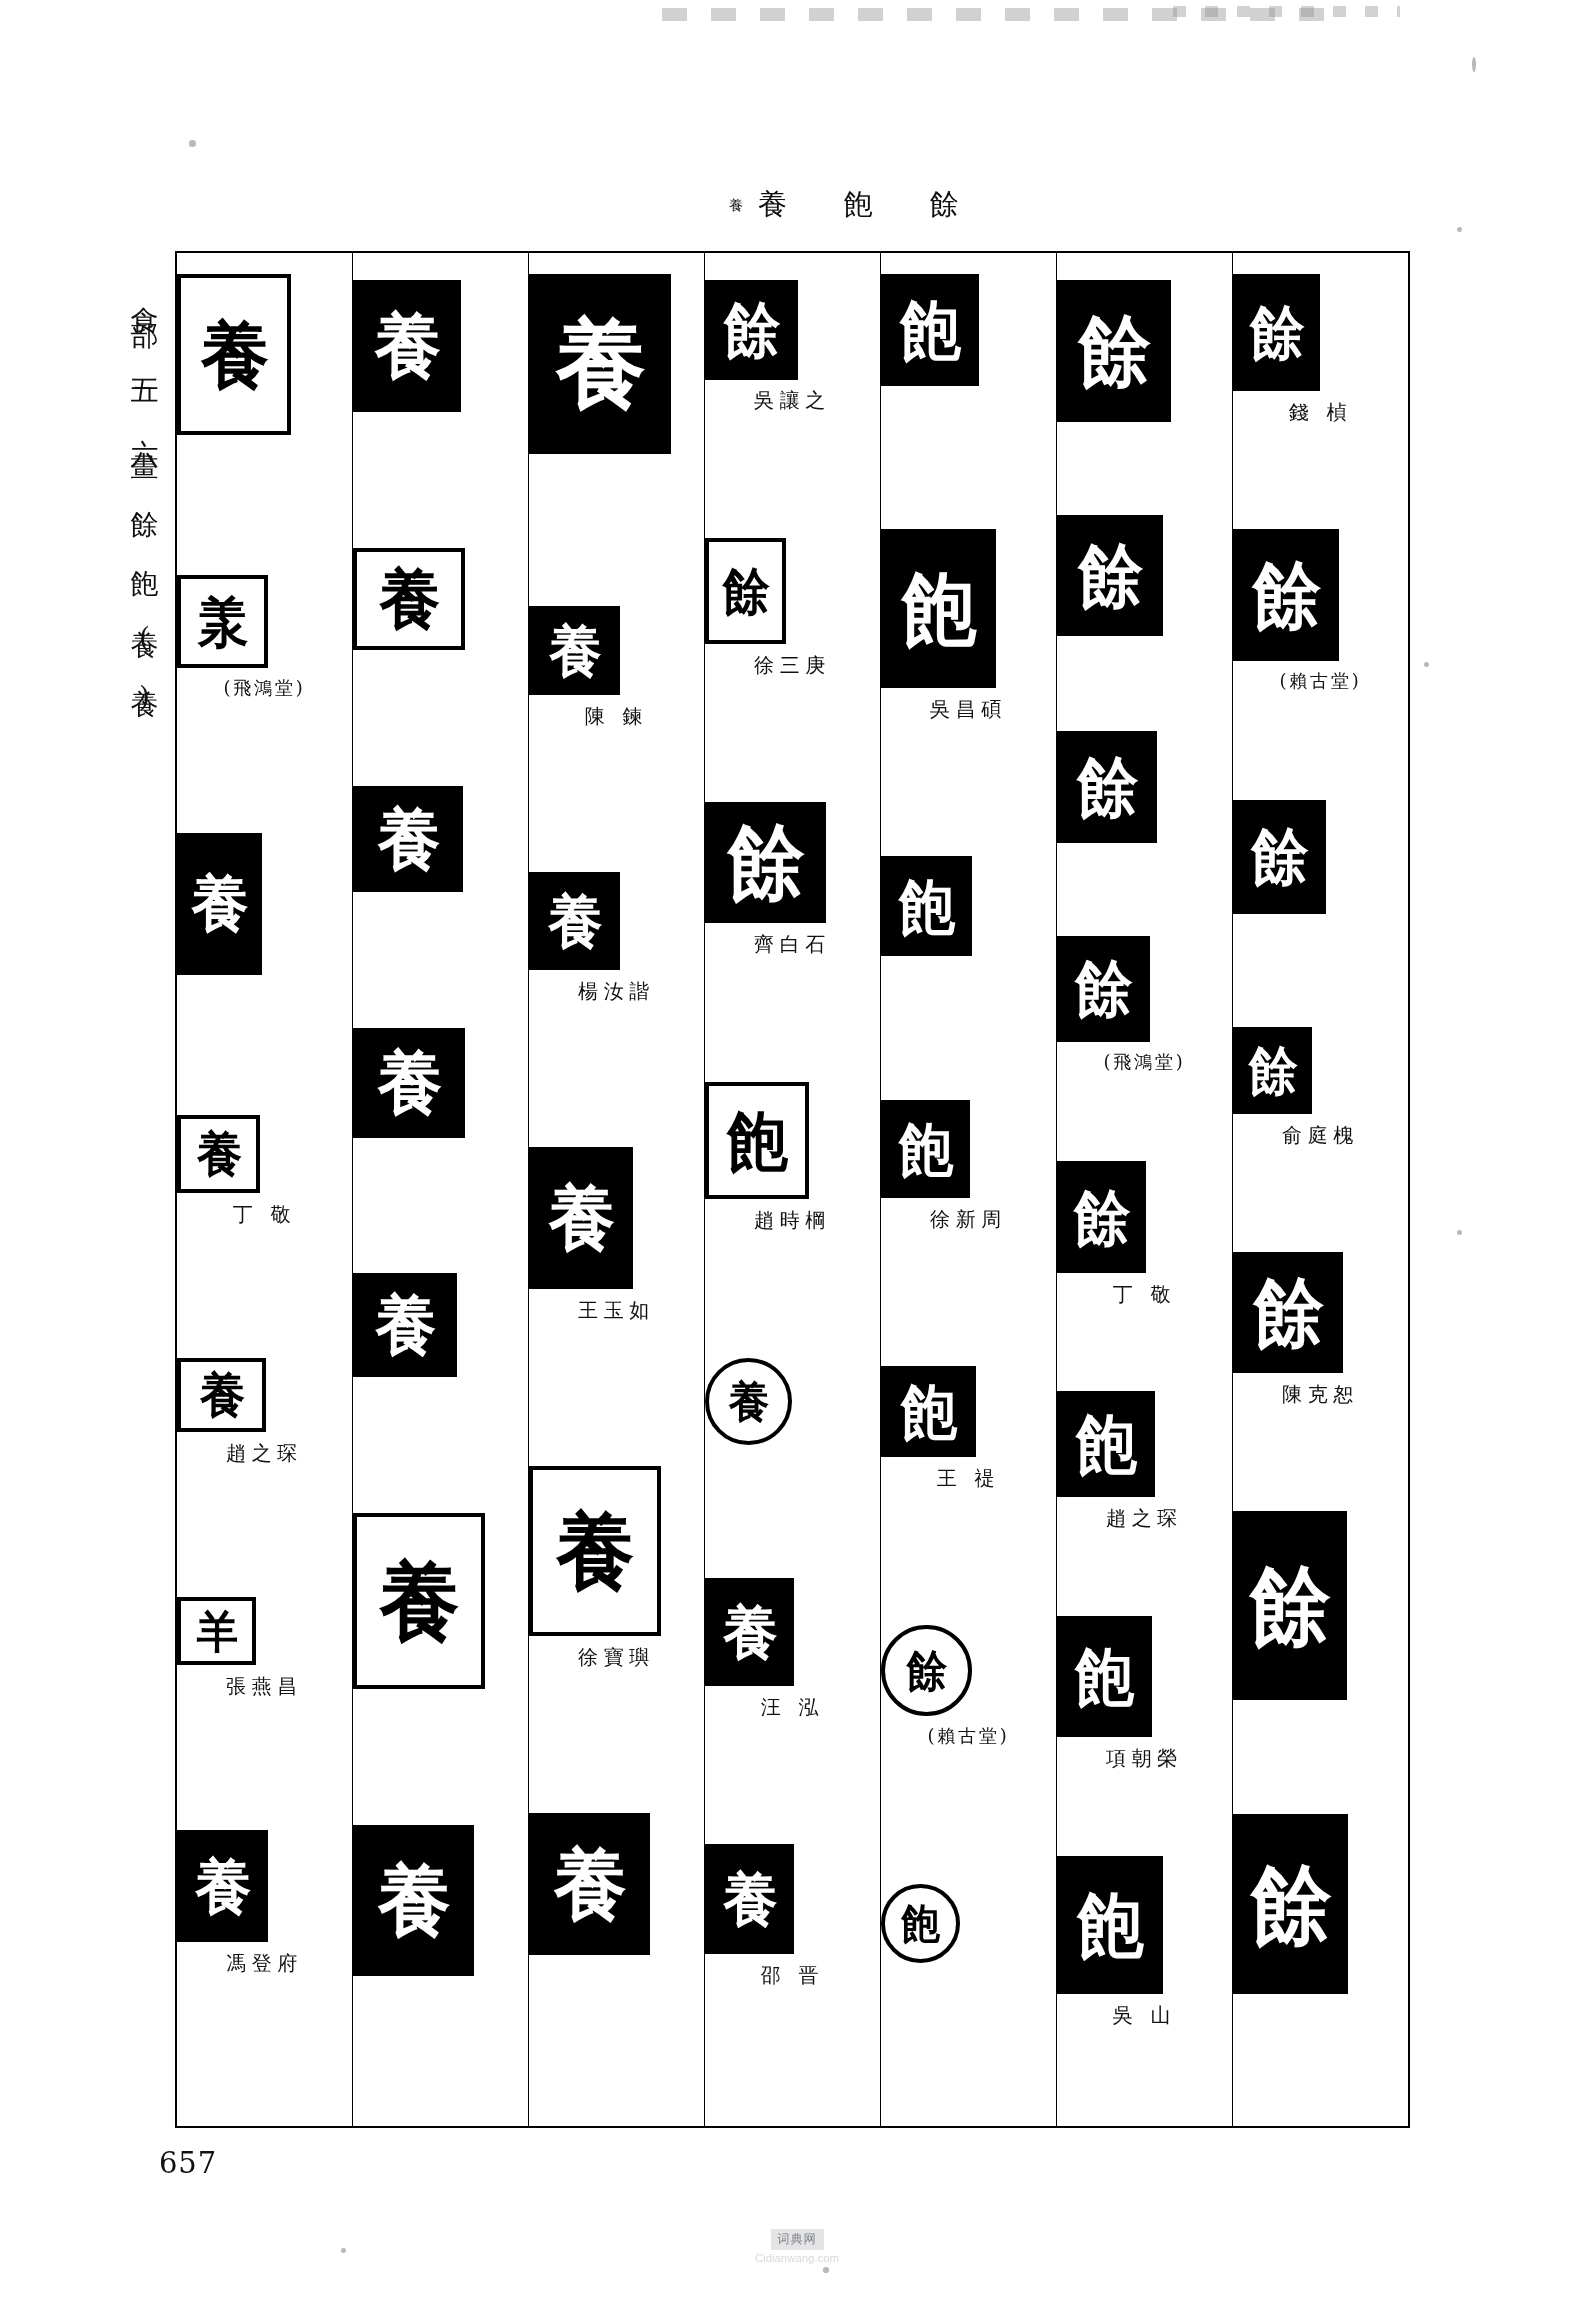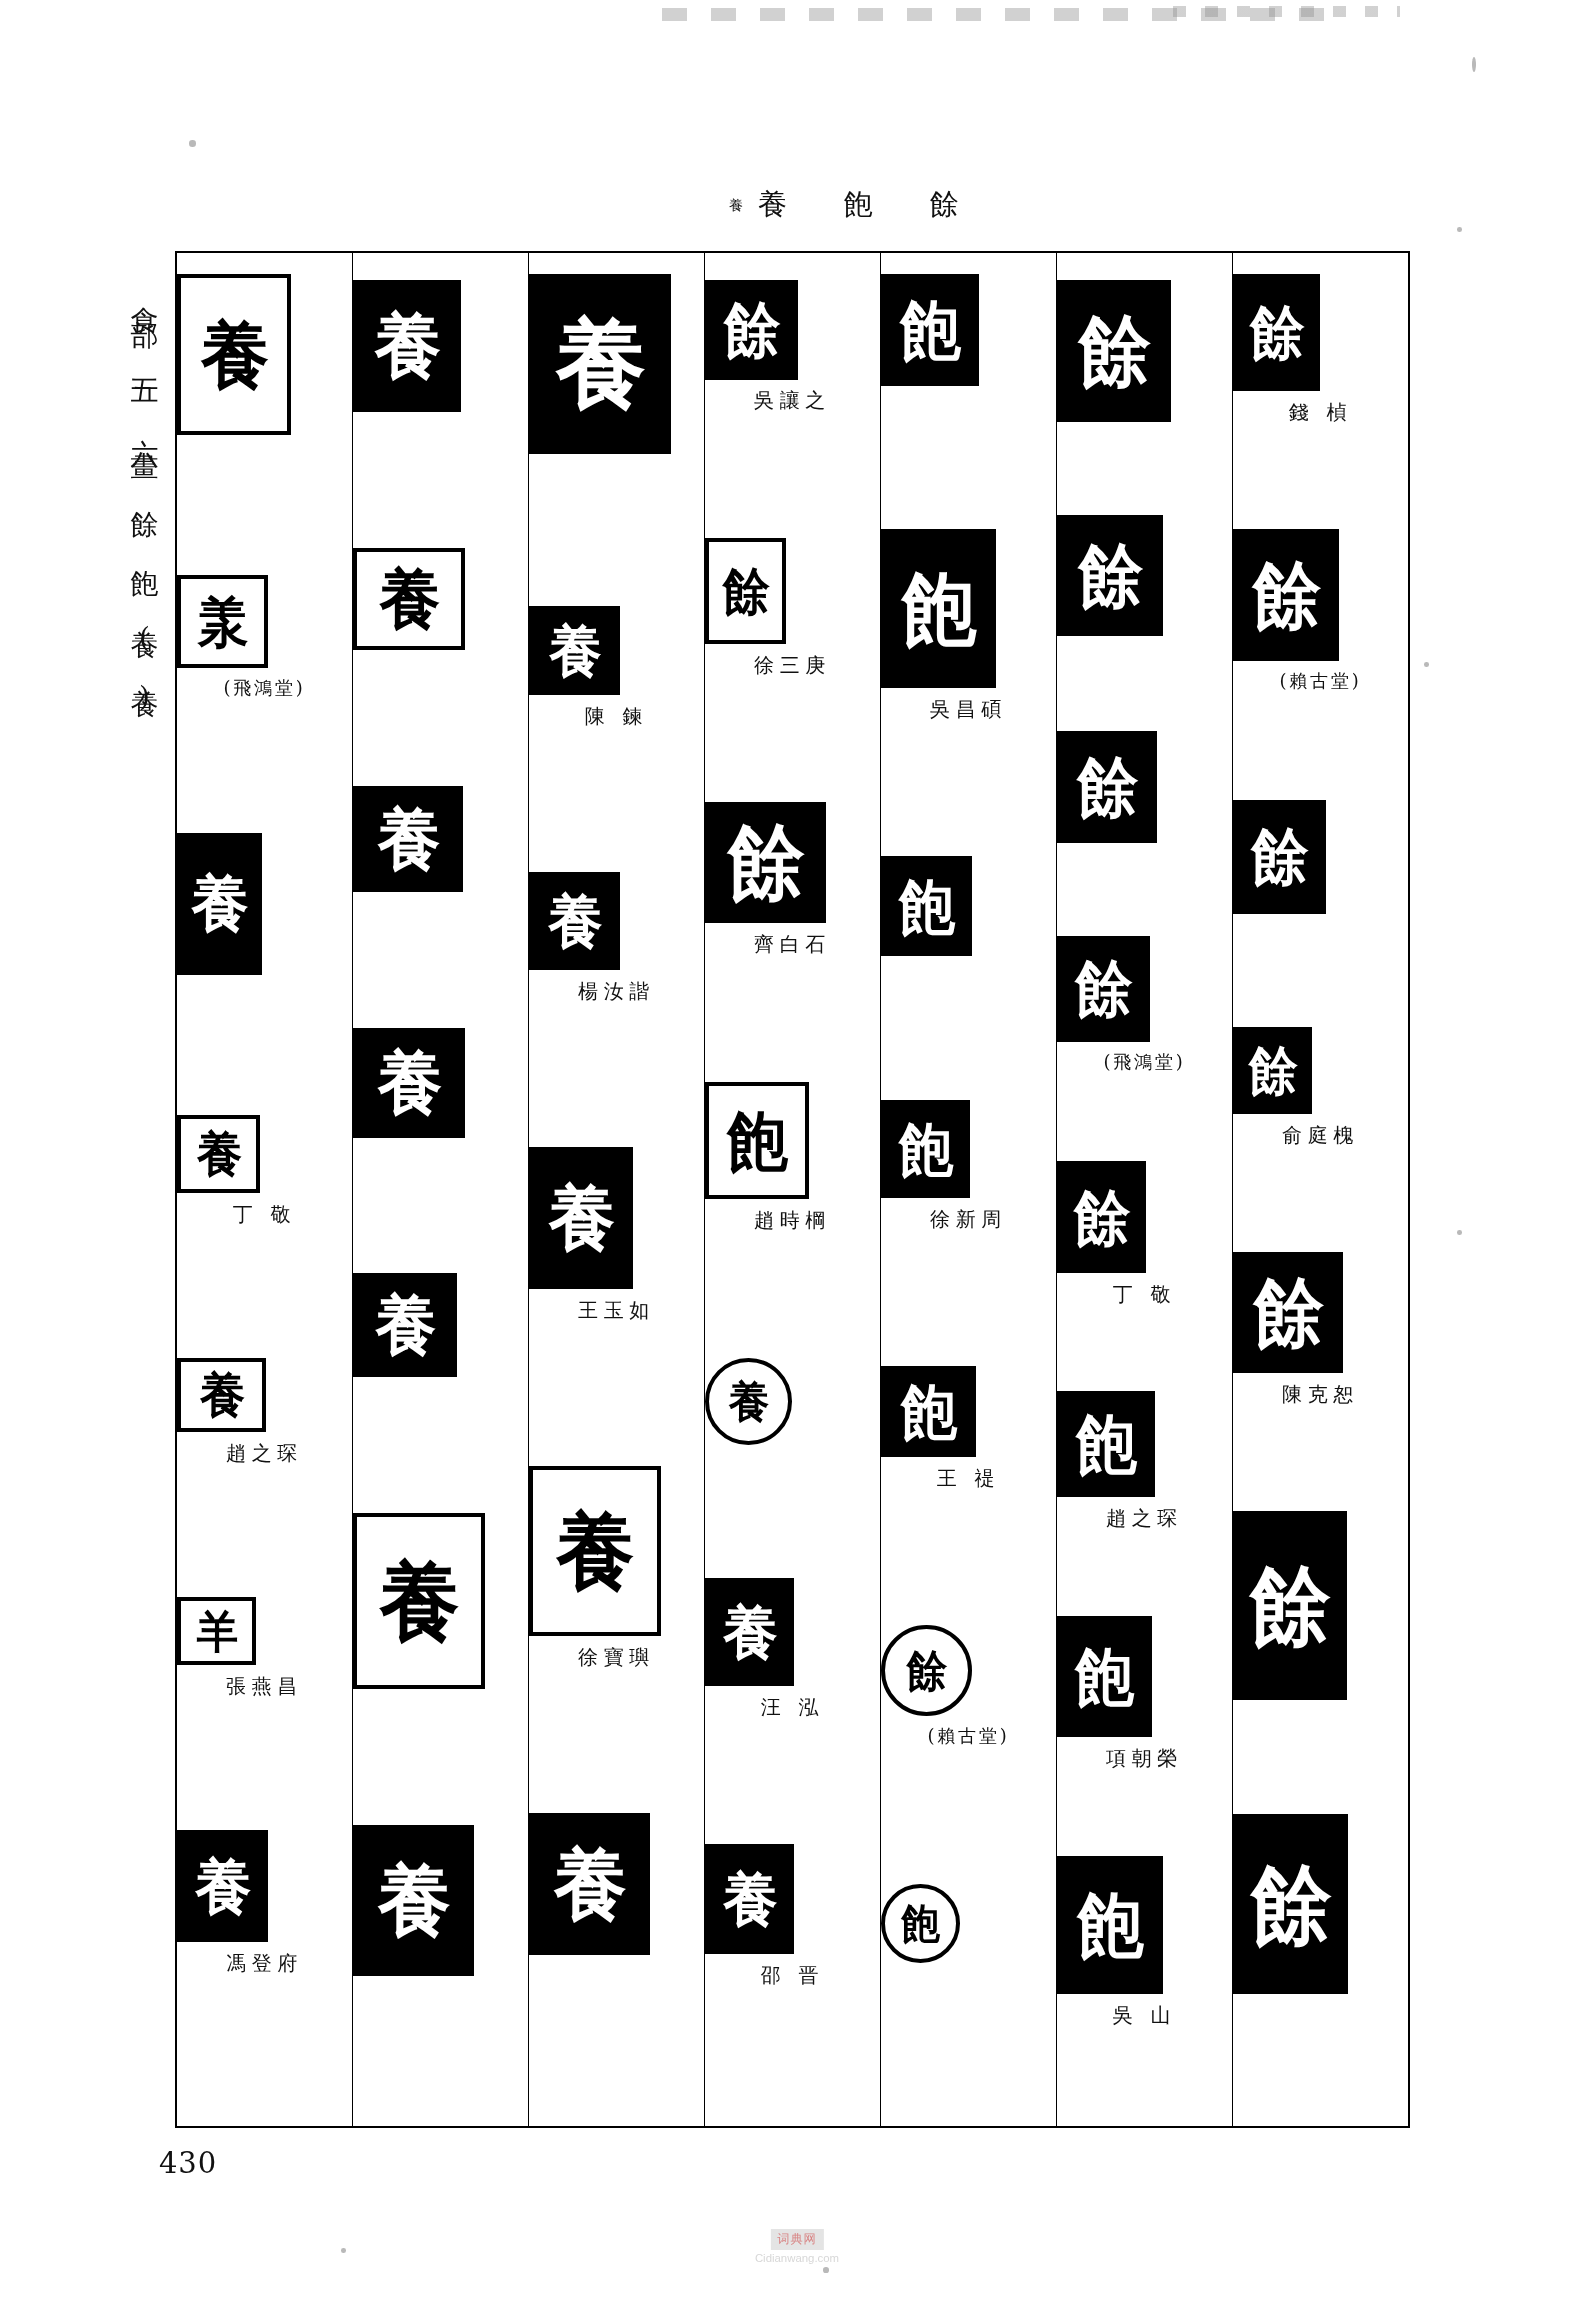--- a/index.html
+++ b/index.html
@@ -151,21 +151,21 @@
     position: absolute;
     left: 50%;
     transform: translateX(-50%);
     top: 2229px;
     text-align: center;
     opacity: .55;
   }
   .watermark .wm-box {
     display: inline-block;
     background: #cfcfcf;
-    color: #b91c1c;
+    color: #0f172a;
     font-size: 12.3px;
     padding: 1.9px 6.6px;
     letter-spacing: 0.9px;
   }
   .watermark .wm-url {
     display: block;
     margin-top: 1.9px;
     font-size: 11.4px;
     color: #b6b6b6;
     font-family: "Liberation Sans", sans-serif;
@@ -476,19 +476,19 @@
       </div>
       <div class="cell" style="top: 1577px;">
         <div class="seal" style="width: 91px; height: 112px; font-size: 61px; display: flex; align-items: center; justify-content: center;">
           <span>養</span>
         </div>
         <span class="artist">馮登府</span>
       </div>
     </div>
   </div>
 
-<div class="page-number">430</div>
+<div class="page-number">657</div>
 
 <div class="watermark">
   <span class="wm-box">词典网</span>
   <span class="wm-url">Cidianwang.com</span>
 </div>
 
 
 </body></html>

